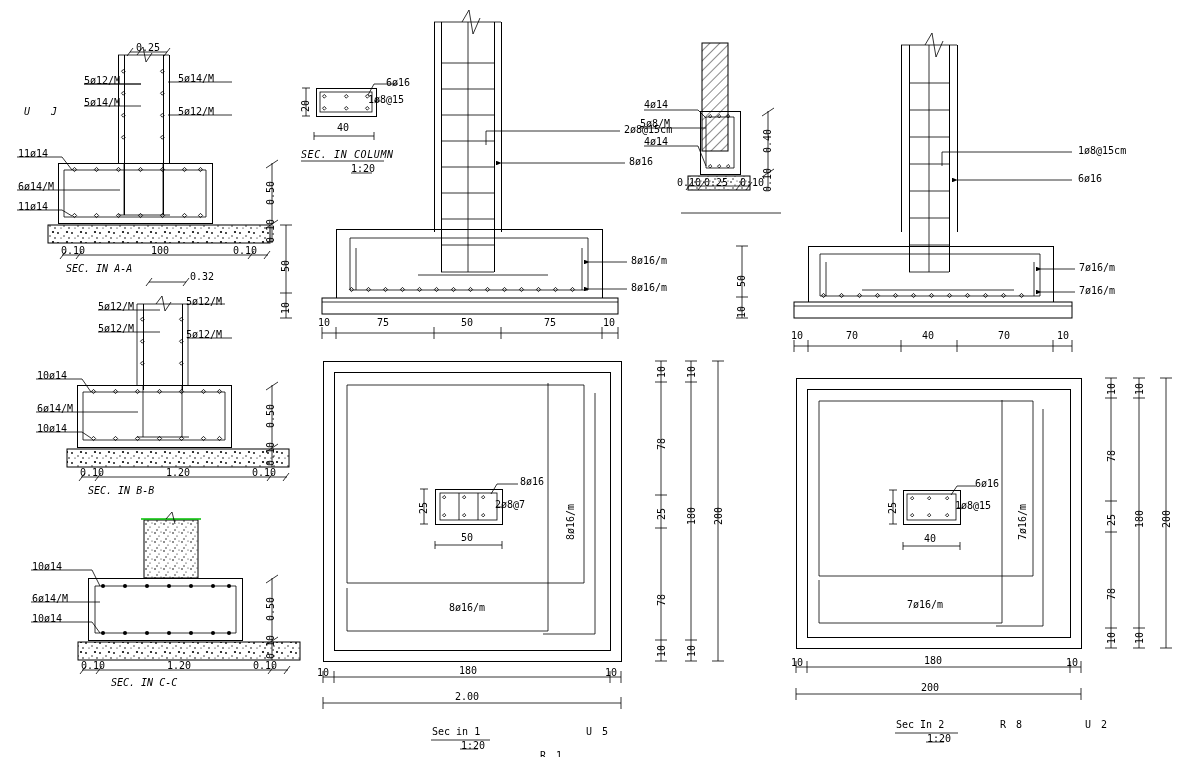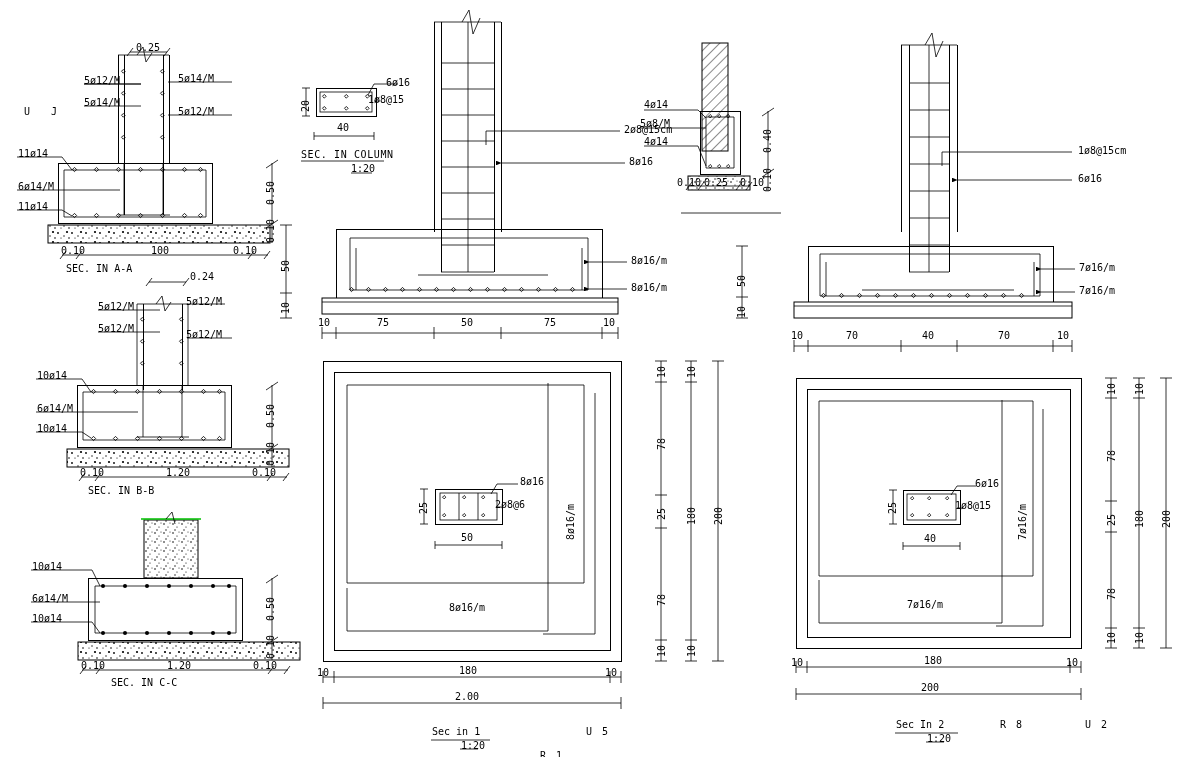--- a/index.html
+++ b/index.html
@@ -6,21 +6,21 @@
   body{width:1188px;height:757px;position:relative;overflow:hidden;
        font-family:"DejaVu Sans Mono","Liberation Mono",monospace;color:#000;}
   #sheet{position:absolute;inset:0;}
   svg{position:absolute;left:0;top:0;width:1188px;height:757px;}
   .ln{stroke:#000;stroke-width:1;fill:none;shape-rendering:crispEdges;}
   .thin{stroke:#000;stroke-width:0.8;fill:none;}
   .grn{stroke:#00c000;stroke-width:1.6;fill:none;}
   .dot{fill:none;stroke:#000;stroke-width:0.8;}
   .t9{font-size:9px;}
   .t8{font-size:8px;}
-  .t11{font-size:11px;}
+  .t11{font-size:11px;font-style:italic;}
   .t12{font-size:12px;}
   .t13{font-size:13px;}
   .lbl{position:absolute;white-space:pre;font-family:"DejaVu Sans Mono","Liberation Mono",monospace;
        font-size:10px;line-height:1;color:#000;}
   .vert{transform-origin:0 0;}
 </style>
 </head>
 <body>
 
 <div id="sheet">
@@ -471,21 +471,21 @@
 <div class="lbl" style="left:178px;top:74px;">5ø14/M</div>
 <div class="lbl" style="left:178px;top:107px;">5ø12/M</div>
 <div class="lbl" style="left:18px;top:149px;">11ø14</div>
 <div class="lbl" style="left:18px;top:182px;">6ø14/M</div>
 <div class="lbl" style="left:18px;top:202px;">11ø14</div>
 <div class="lbl t9" style="left:136px;top:43px;">0.25</div>
 <div class="lbl t9" style="left:61px;top:246px;">0.10</div>
 <div class="lbl t9" style="left:151px;top:246px;">100</div>
 <div class="lbl t9" style="left:233px;top:246px;">0.10</div>
 <div class="lbl t11" style="left:66px;top:264px;">SEC. IN A-A</div>
-<div class="lbl t9" style="left:190px;top:272px;">0.24</div>
+<div class="lbl t9" style="left:190px;top:272px;">0.32</div>
 <div class="lbl t9 vert" style="left:266px;top:205px;transform:rotate(-90deg);">0.50</div>
 <div class="lbl t9 vert" style="left:266px;top:243px;transform:rotate(-90deg);">0.10</div>
 <div class="lbl t9 vert" style="left:281px;top:272px;transform:rotate(-90deg);">50</div>
 <div class="lbl t9 vert" style="left:281px;top:314px;transform:rotate(-90deg);">10</div>
 
 <div class="lbl" style="left:98px;top:302px;">5ø12/M</div>
 <div class="lbl" style="left:98px;top:324px;">5ø12/M</div>
 <div class="lbl" style="left:186px;top:297px;">5ø12/M</div>
 <div class="lbl" style="left:186px;top:330px;">5ø12/M</div>
 <div class="lbl" style="left:37px;top:371px;">10ø14</div>
@@ -540,21 +540,21 @@
 <div class="lbl" style="left:1079px;top:286px;">7ø16/m</div>
 <div class="lbl t9" style="left:791px;top:331px;">10</div>
 <div class="lbl t9" style="left:846px;top:331px;">70</div>
 <div class="lbl t9" style="left:922px;top:331px;">40</div>
 <div class="lbl t9" style="left:998px;top:331px;">70</div>
 <div class="lbl t9" style="left:1057px;top:331px;">10</div>
 <div class="lbl t9 vert" style="left:737px;top:287px;transform:rotate(-90deg);">50</div>
 <div class="lbl t9 vert" style="left:737px;top:318px;transform:rotate(-90deg);">10</div>
 
 <div class="lbl" style="left:520px;top:477px;">8ø16</div>
-<div class="lbl" style="left:495px;top:500px;">2ø8@6</div>
+<div class="lbl" style="left:495px;top:500px;">2ø8@7</div>
 <div class="lbl t9 vert" style="left:419px;top:514px;transform:rotate(-90deg);">25</div>
 <div class="lbl t9" style="left:461px;top:533px;">50</div>
 <div class="lbl" style="left:449px;top:603px;">8ø16/m</div>
 <div class="lbl vert" style="left:566px;top:540px;transform:rotate(-90deg);">8ø16/m</div>
 <div class="lbl t8 vert" style="left:657px;top:378px;transform:rotate(-90deg);">10</div>
 <div class="lbl t9 vert" style="left:657px;top:450px;transform:rotate(-90deg);">78</div>
 <div class="lbl t9 vert" style="left:657px;top:520px;transform:rotate(-90deg);">25</div>
 <div class="lbl t9 vert" style="left:657px;top:606px;transform:rotate(-90deg);">78</div>
 <div class="lbl t8 vert" style="left:657px;top:657px;transform:rotate(-90deg);">10</div>
 <div class="lbl t8 vert" style="left:687px;top:378px;transform:rotate(-90deg);">10</div>

